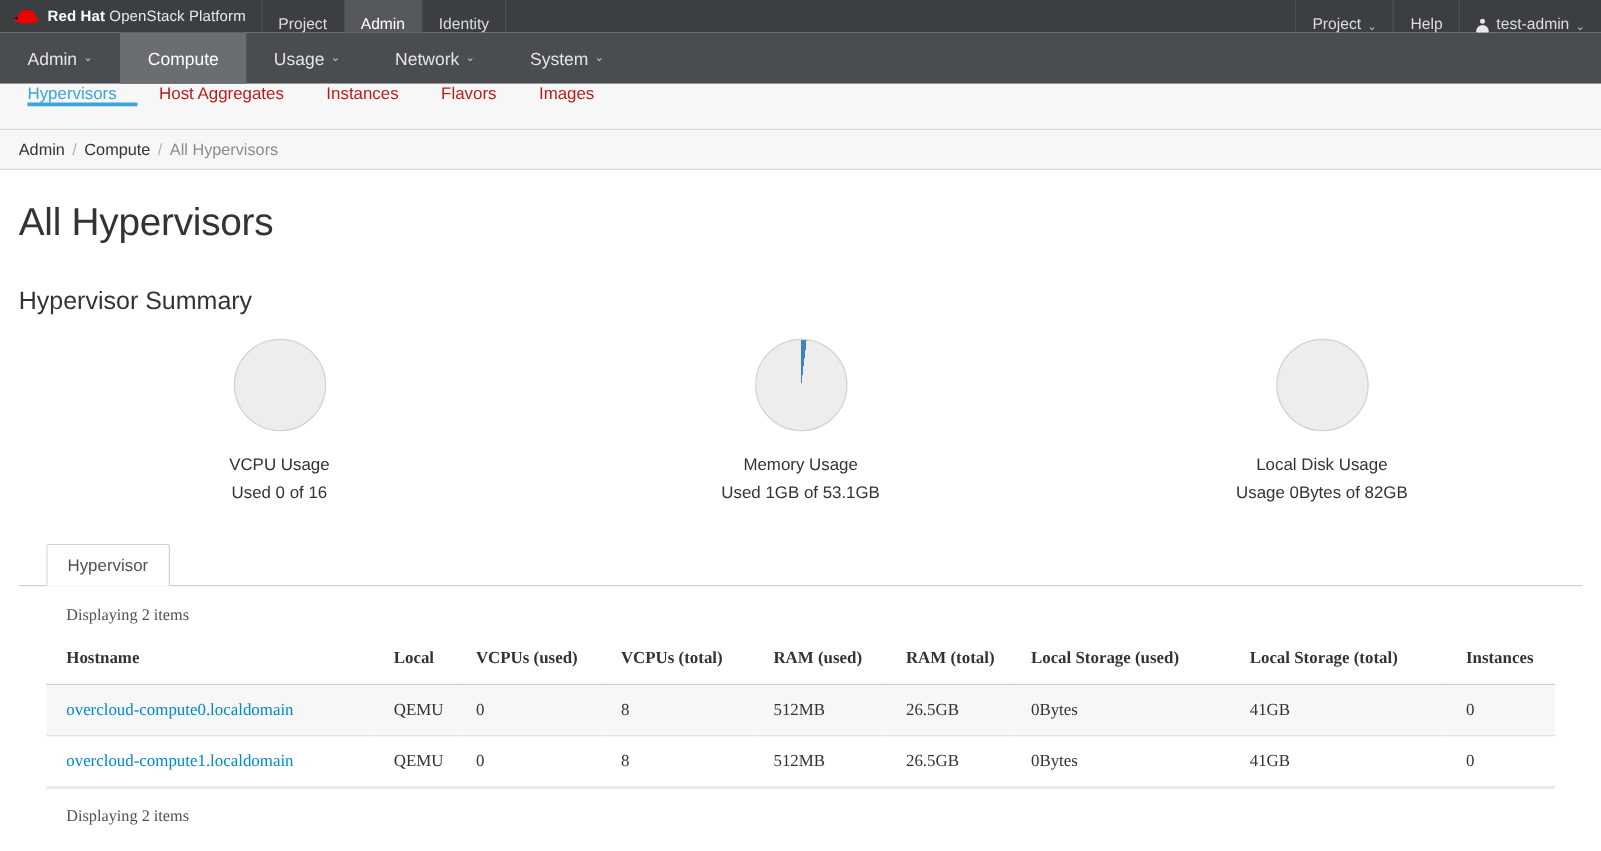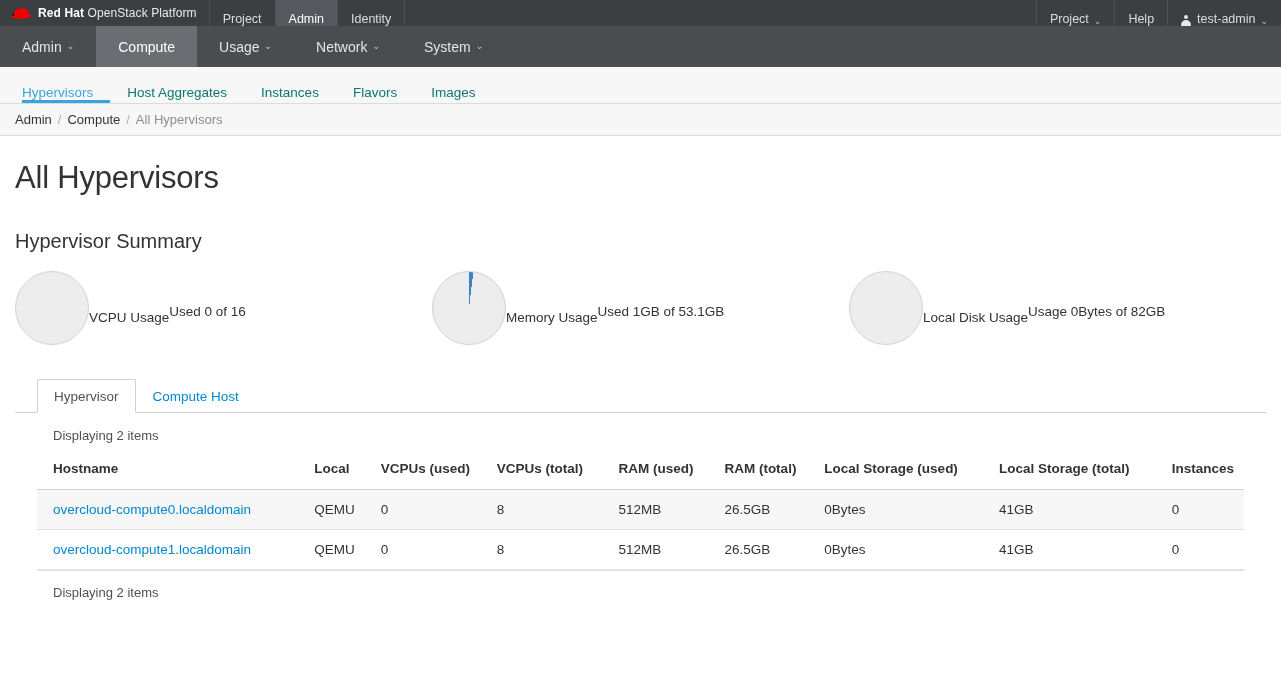--- a/index.html
+++ b/index.html
@@ -89,28 +89,28 @@
     cursor: pointer;
     white-space: nowrap;
   }
   .modnav-item.active { background: #6a6e72; color: #ffffff; }
 
   
   .subnav {
     height: 37px;
     background: #f7f7f7;
     border-bottom: 1px solid #dcdcdc;
-    display: flex; align-items: flex-end;
+    display: flex; align-items: flex-start;
     padding-left: 22px;
     font-size: 13.5px;
   }
   .subnav-item {
     display: flex; align-items: center;
     padding: 0 17px;
-    color: #0f766e;
+    color: #b91c1c;
     cursor: pointer;
     border-bottom: 3px solid transparent;
     white-space: nowrap;
   }
   .subnav-item:first-child { padding-left: 0; padding-right: 17px; }
   .subnav-item.active {
     color: #39a5dc;
     border-bottom-color: #39a5dc;
   }
 
@@ -145,21 +145,21 @@
   }
 
   
   .summary {
     display: flex;
     margin-top: 18px;
   }
   .summary-cell {
     flex: 1 1 0;
     display: flex;
-    flex-direction: row;
+    flex-direction: column;
     align-items: center;
   }
   .pie {
     width: 74px; height: 74px;
     border-radius: 50%;
     border: 1px solid #d2d2d2;
     background: #ededed;
   }
   .pie-label {
     margin-top: 19px;
@@ -192,21 +192,21 @@
   }
   .navtab.active {
     color: #4d5258;
     background: #ffffff;
     border-color: #d1d1d1;
     border-bottom-color: #ffffff;
     cursor: default;
   }
 
   
-  .table-wrap { padding: 0 22px 0 22px; }
+  .table-wrap { padding: 0 22px 0 22px; font-family: Liberation Serif, serif; }
   .count-text {
     font-size: 13px;
     color: #4d5258;
     padding: 15px 0 13px 16px;
   }
   .count-text.bottom {
     border-top: 1px solid #e3e3e3;
     padding-top: 14px;
     padding-bottom: 0;
   }
@@ -359,23 +359,20 @@
       <div class="pie" id="pie-2" style="background: rgb(237, 237, 237); border-color: rgb(210, 210, 210);"></div>
       <div class="pie-label">Local Disk Usage</div>
       <div class="pie-sub">Usage 0Bytes of 82GB</div>
     </div>
 
   </div>
 
   <div class="navtabs">
     <div class="navtab active">
       <span>Hypervisor</span>
-    </div>
-    <div class="navtab">
-      <span>Compute Host</span>
     </div>
   </div>
 
   <div class="table-wrap">
 
     <div class="count-text">Displaying 2 items</div>
 
     <table class="data">
       <thead>
         <tr>

